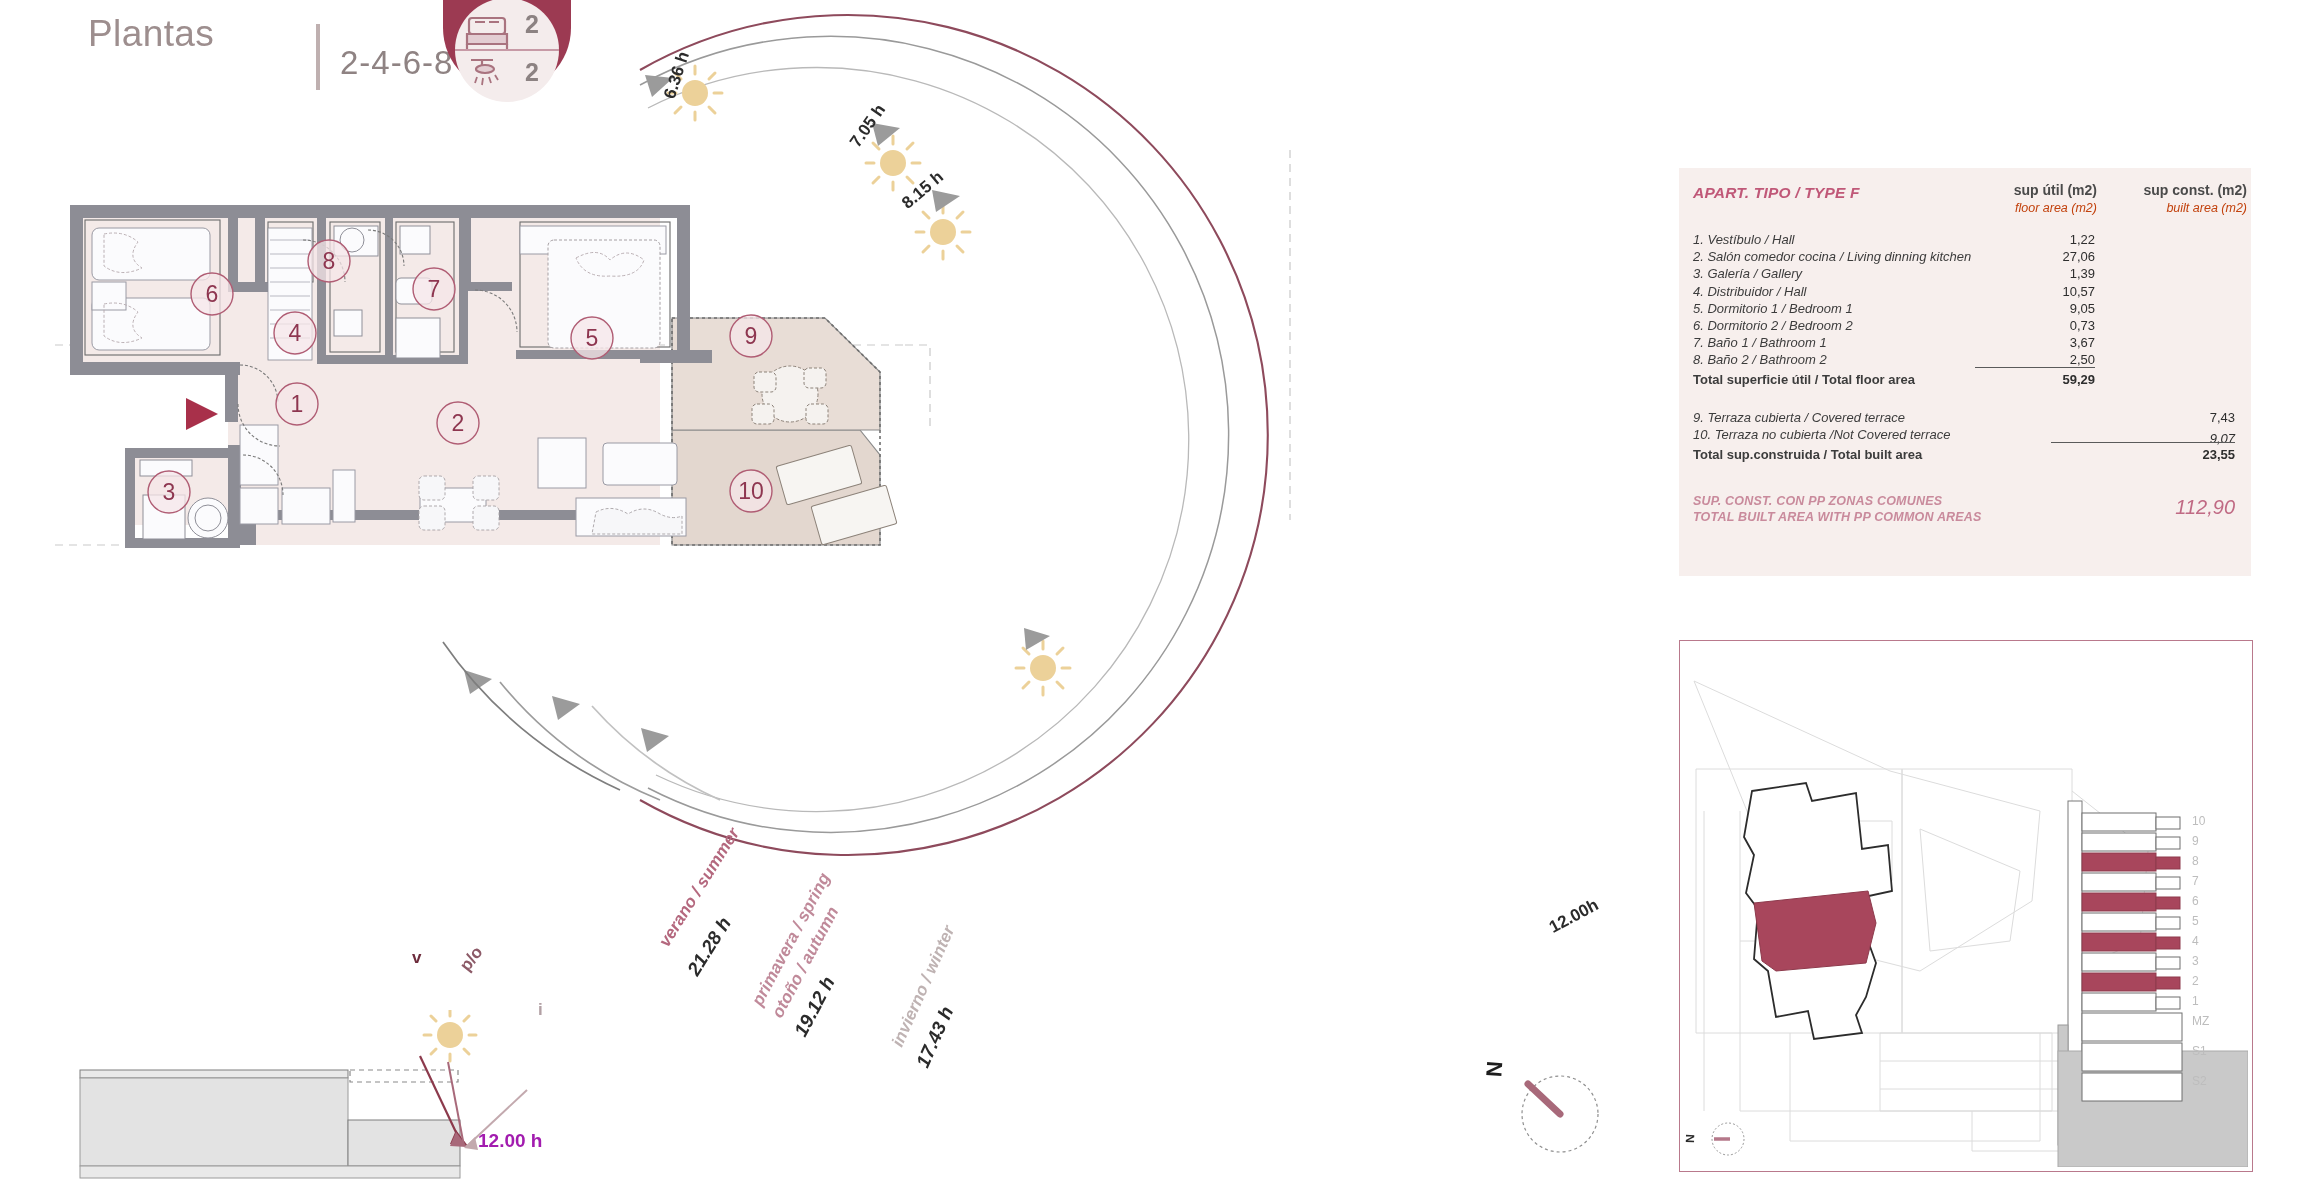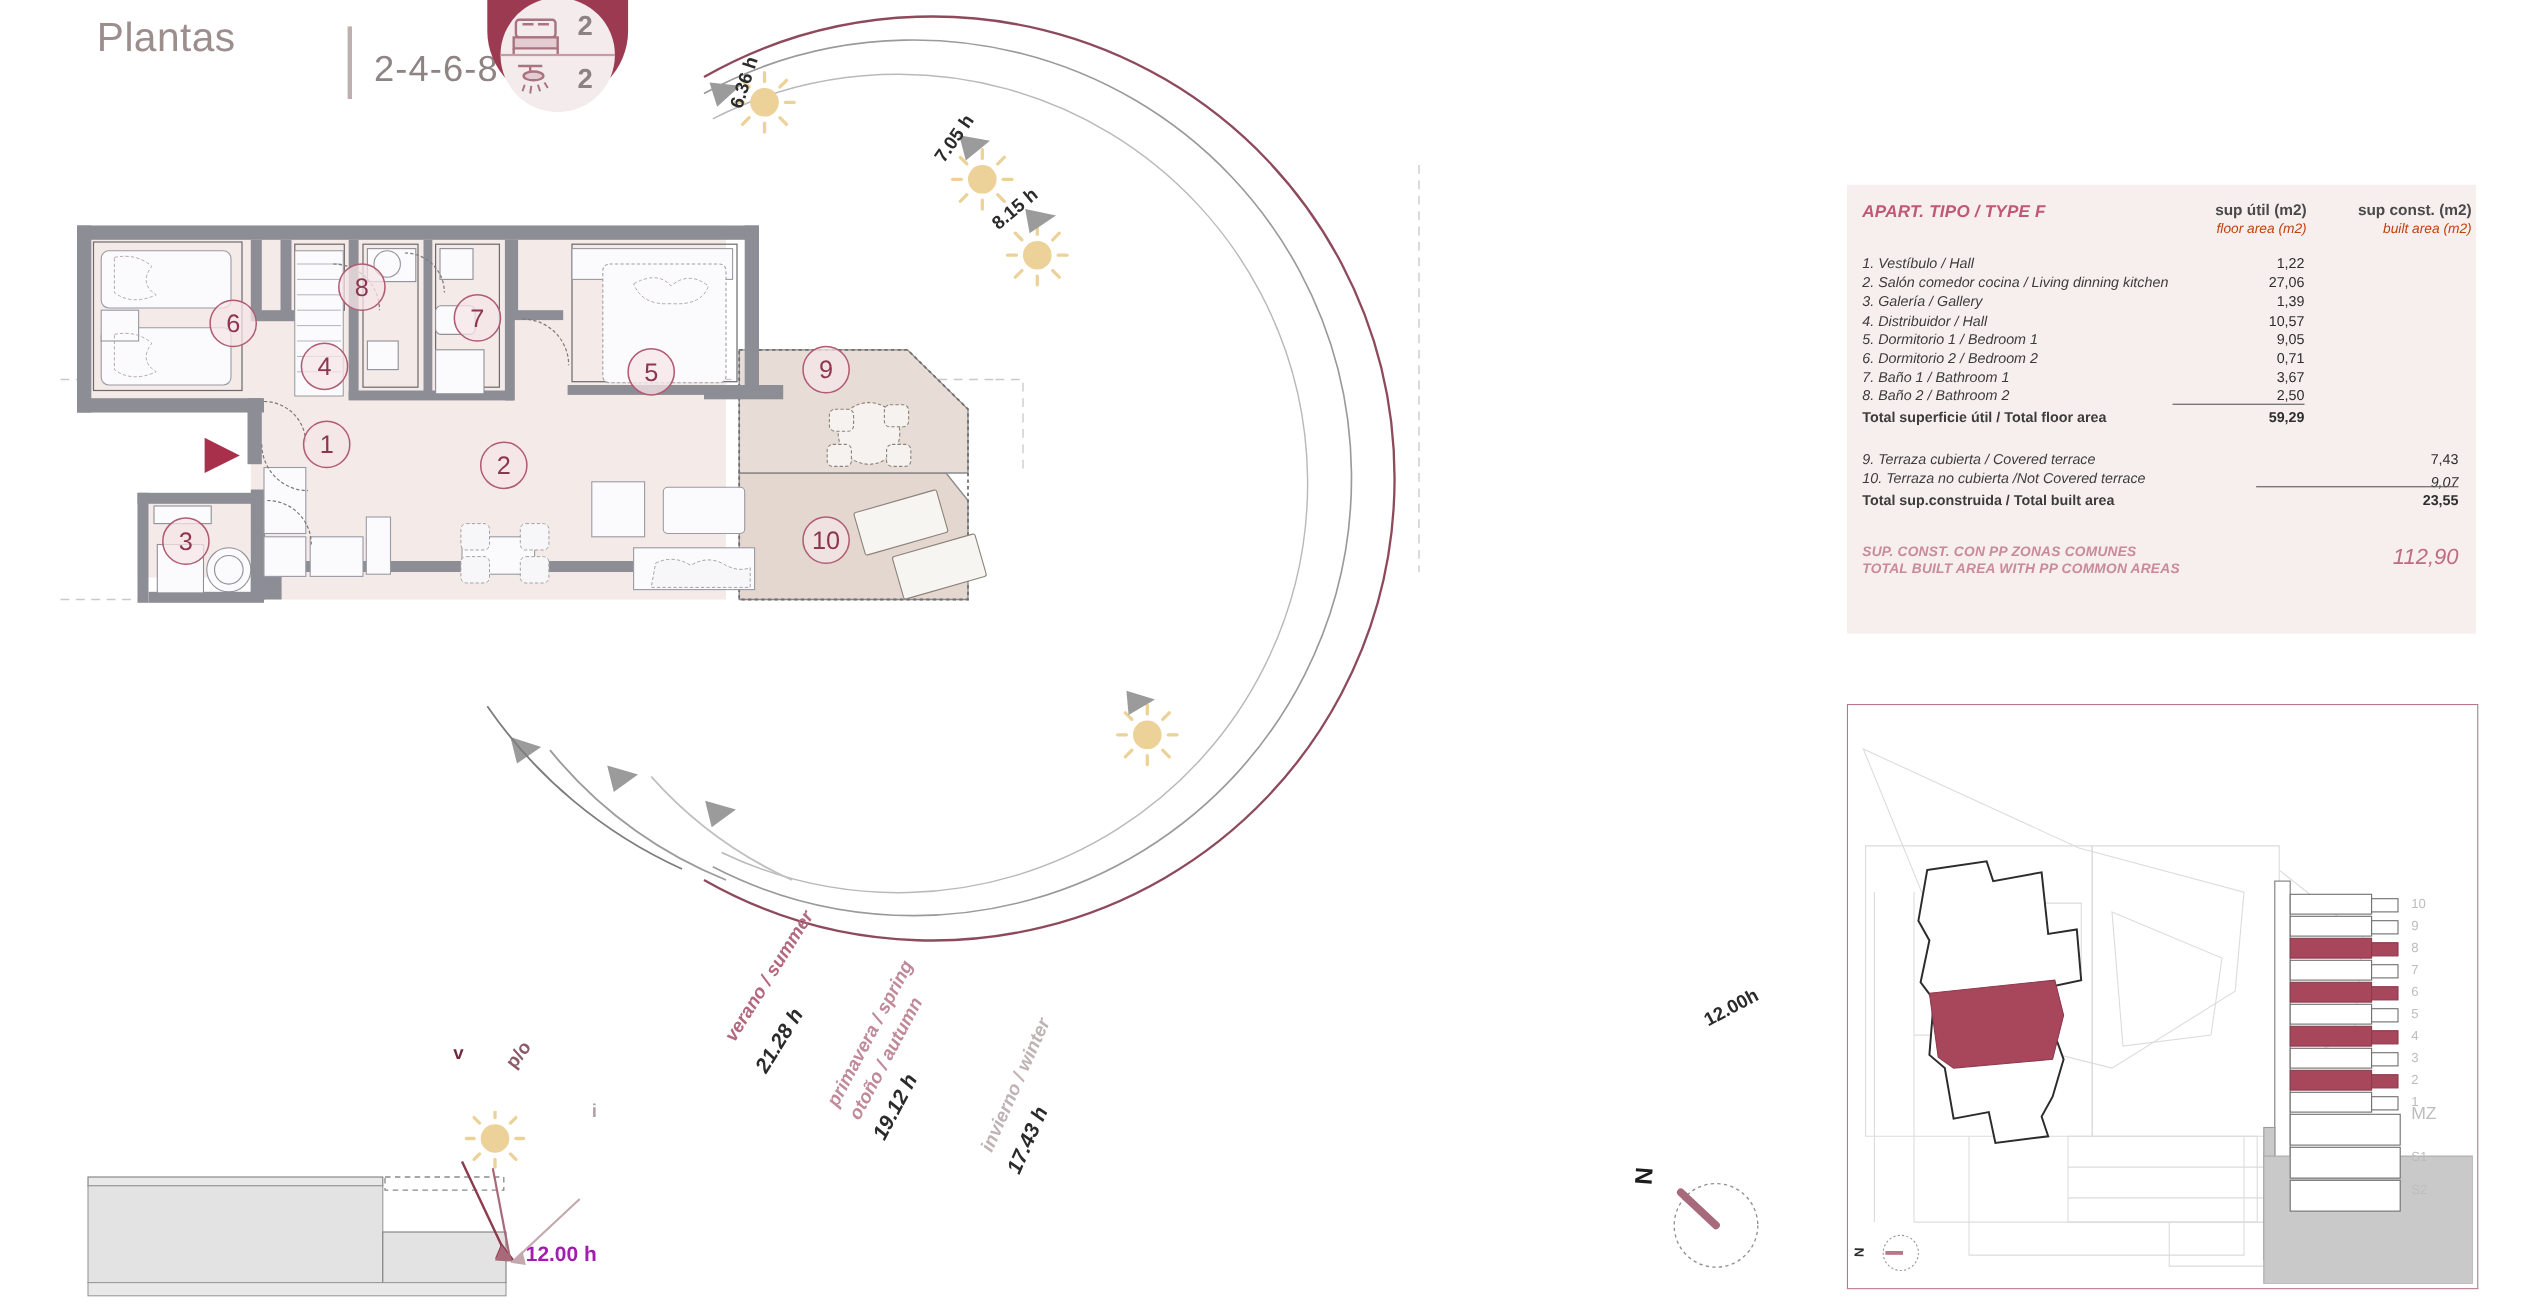--- a/index.html
+++ b/index.html
@@ -353,21 +353,21 @@
       <div class="rowv" style="left:300px;top:64px;width:116px;">1,22</div>
       <div class="row" style="top:81.2px;">2. Salón comedor cocina / Living dinning kitchen</div>
       <div class="rowv" style="left:300px;top:81.2px;width:116px;">27,06</div>
       <div class="row" style="top:98.4px;">3. Galería / Gallery</div>
       <div class="rowv" style="left:300px;top:98.4px;width:116px;">1,39</div>
       <div class="row" style="top:115.60000000000001px;">4. Distribuidor / Hall</div>
       <div class="rowv" style="left:300px;top:115.60000000000001px;width:116px;">10,57</div>
       <div class="row" style="top:132.8px;">5. Dormitorio 1 / Bedroom 1</div>
       <div class="rowv" style="left:300px;top:132.8px;width:116px;">9,05</div>
       <div class="row" style="top:150px;">6. Dormitorio 2 / Bedroom 2</div>
-      <div class="rowv" style="left:300px;top:150px;width:116px;">0,71</div>
+      <div class="rowv" style="left:300px;top:150px;width:116px;">0,73</div>
       <div class="row" style="top:167.2px;">7. Baño 1 / Bathroom 1</div>
       <div class="rowv" style="left:300px;top:167.2px;width:116px;">3,67</div>
       <div class="row" style="top:184.39999999999998px;">8. Baño 2 / Bathroom 2</div>
       <div class="rowv" style="left:300px;top:184.39999999999998px;width:116px;">2,50</div>
       <div class="rule" style="left:296px;top:198.59999999999997px;width:120px;"></div>
       <div class="row b" style="top:203.59999999999997px;">Total superficie útil / Total floor area</div>
       <div class="rowv b" style="left:300px;top:203.59999999999997px;width:116px;">59,29</div>
       <div class="row" style="top:241.59999999999997px;">9. Terraza cubierta / Covered terrace</div>
       <div class="rowv" style="left:440px;top:241.59999999999997px;width:116px;">7,43</div>
       <div class="row" style="top:258.79999999999995px;">10. Terraza no cubierta /Not Covered terrace</div>
@@ -449,17 +449,17 @@
       <div class="abs" style="left:512px;top:173px;font-size:12px;color:#bdbdbd;">10</div>
       <div class="abs" style="left:512px;top:193px;font-size:12px;color:#bdbdbd;">9</div>
       <div class="abs" style="left:512px;top:213px;font-size:12px;color:#bdbdbd;">8</div>
       <div class="abs" style="left:512px;top:233px;font-size:12px;color:#bdbdbd;">7</div>
       <div class="abs" style="left:512px;top:253px;font-size:12px;color:#bdbdbd;">6</div>
       <div class="abs" style="left:512px;top:273px;font-size:12px;color:#bdbdbd;">5</div>
       <div class="abs" style="left:512px;top:293px;font-size:12px;color:#bdbdbd;">4</div>
       <div class="abs" style="left:512px;top:313px;font-size:12px;color:#bdbdbd;">3</div>
       <div class="abs" style="left:512px;top:333px;font-size:12px;color:#bdbdbd;">2</div>
       <div class="abs" style="left:512px;top:353px;font-size:12px;color:#bdbdbd;">1</div>
-      <div class="abs" style="left:512px;top:363px;font-size:16px;color:#bdbdbd;text-align:center;">MZ</div>
+      <div class="abs" style="left:512px;top:373px;font-size:12px;color:#bdbdbd;text-align:center;">MZ</div>
       <div class="abs" style="left:512px;top:403px;font-size:12px;color:#bdbdbd;">S1</div>
       <div class="abs" style="left:512px;top:433px;font-size:12px;color:#bdbdbd;">S2</div>
     </div>
 </div>
 
 </body></html>

